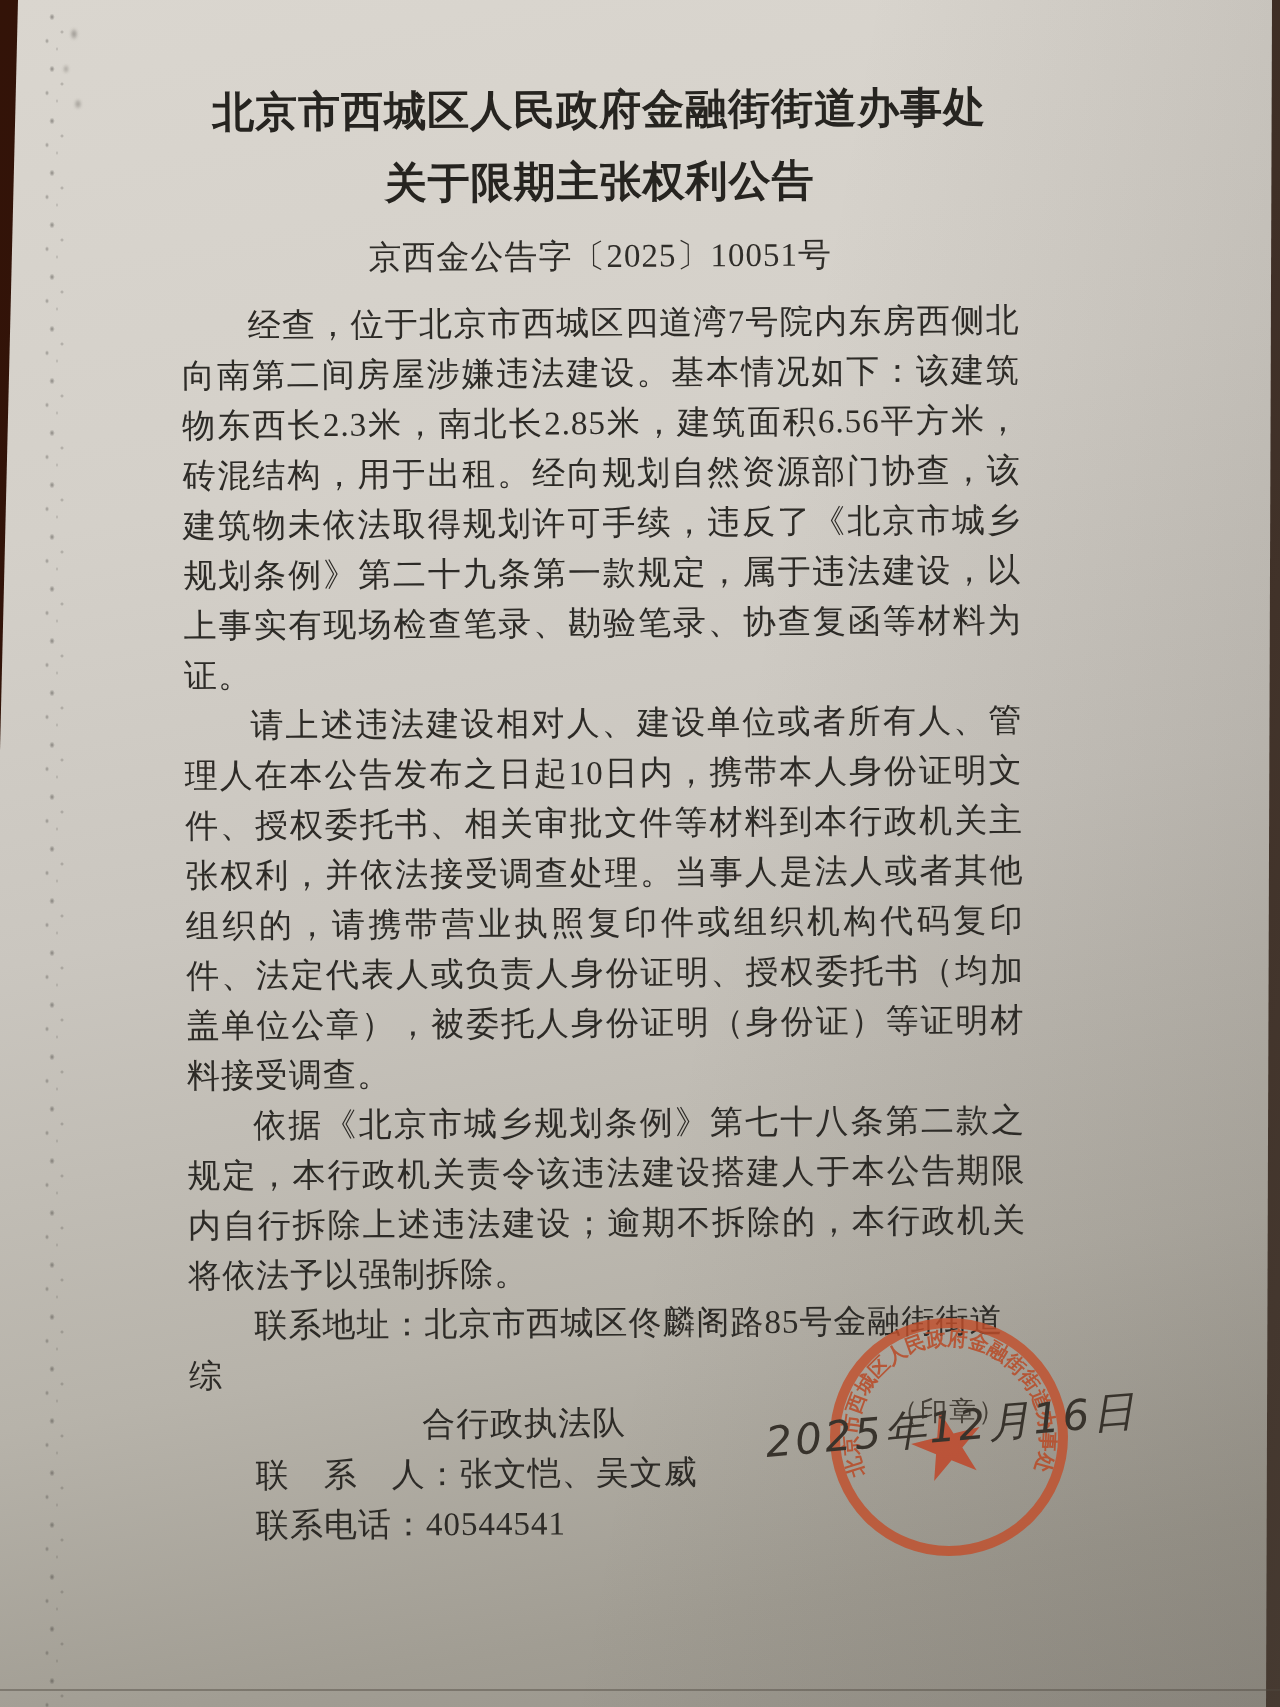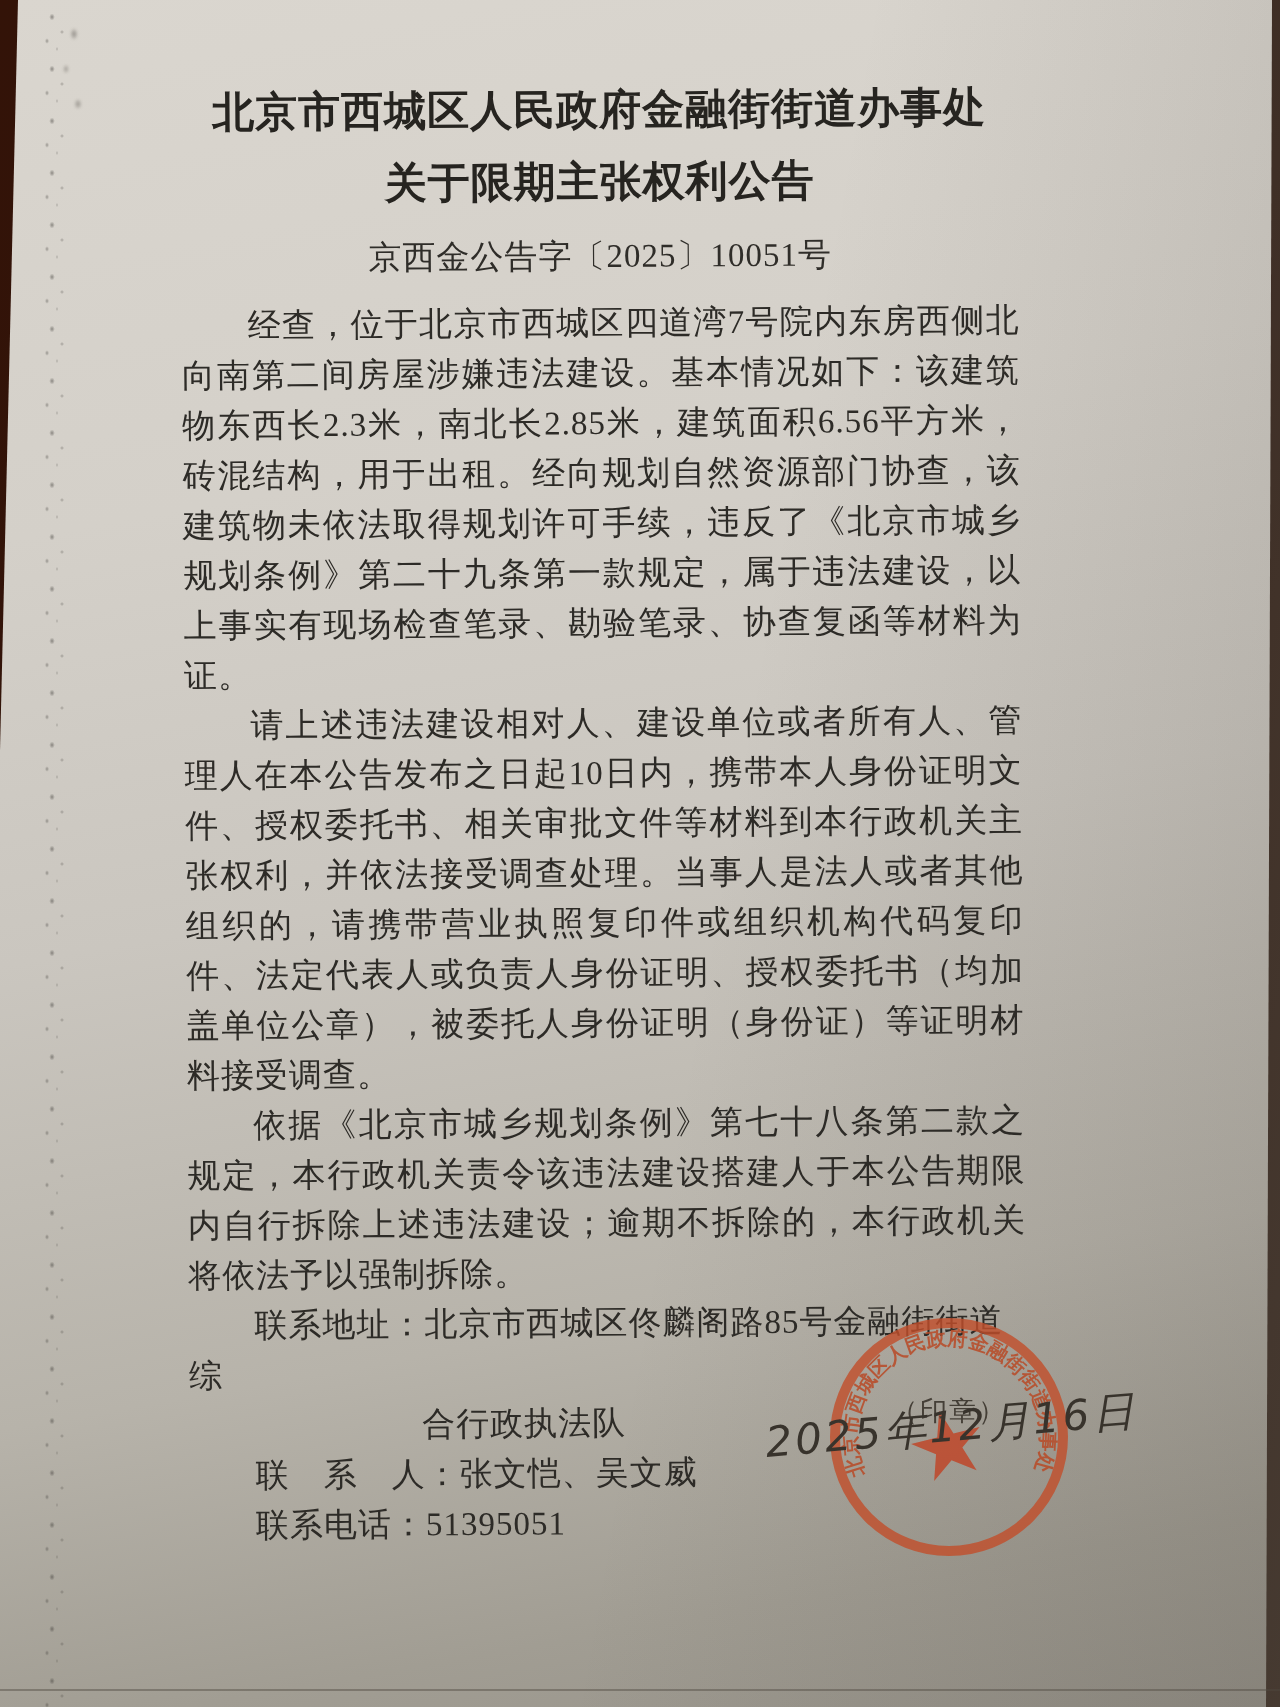--- a/index.html
+++ b/index.html
@@ -99,21 +99,21 @@
   <div class="body-text">
     <p>经查，位于北京市西城区四道湾7号院内东房西侧北向南第二间房屋涉嫌违法建设。基本情况如下：该建筑物东西长2.3米，南北长2.85米，建筑面积6.56平方米，砖混结构，用于出租。经向规划自然资源部门协查，该建筑物未依法取得规划许可手续，违反了《北京市城乡规划条例》第二十九条第一款规定，属于违法建设，以上事实有现场检查笔录、勘验笔录、协查复函等材料为证。</p>
     <p>请上述违法建设相对人、建设单位或者所有人、管理人在本公告发布之日起10日内，携带本人身份证明文件、授权委托书、相关审批文件等材料到本行政机关主张权利，并依法接受调查处理。当事人是法人或者其他组织的，请携带营业执照复印件或组织机构代码复印件、法定代表人或负责人身份证明、授权委托书（均加盖单位公章），被委托人身份证明（身份证）等证明材料接受调查。</p>
     <p>依据《北京市城乡规划条例》第七十八条第二款之规定，本行政机关责令该违法建设搭建人于本公告期限内自行拆除上述违法建设；逾期不拆除的，本行政机关将依法予以强制拆除。</p>
   </div>
 
   <div class="contact">
     <p class="indent2"><span>联系地址：</span><span>北京市西城区佟麟阁路85号金融街街道综</span></p>
     <p class="addr2">合行政执法队</p>
     <p class="indent2"><span>联　系　人：</span><span>张文恺、吴文威</span></p>
-    <p class="indent2"><span>联系电话：</span><span>51395051</span></p>
+    <p class="indent2"><span>联系电话：</span><span>40544541</span></p>
   </div>
 </div>
 
 <div class="stamp">
   <svg viewBox="0 0 258 258" width="258" height="258">
     <circle cx="129" cy="129" r="114" fill="none" stroke="#c14e2b" stroke-width="10" opacity="0.88"></circle>
     <path id="sealArc" d="M 45.6 167.9 A 92 92 0 1 1 212.4 167.9" fill="none"></path>
     <text font-size="20" font-weight="bold" fill="#b94a26" opacity="0.92" letter-spacing="1">
       <textPath href="#sealArc" startOffset="2" textLength="362">北京市西城区人民政府金融街街道办事处</textPath>
     </text>

